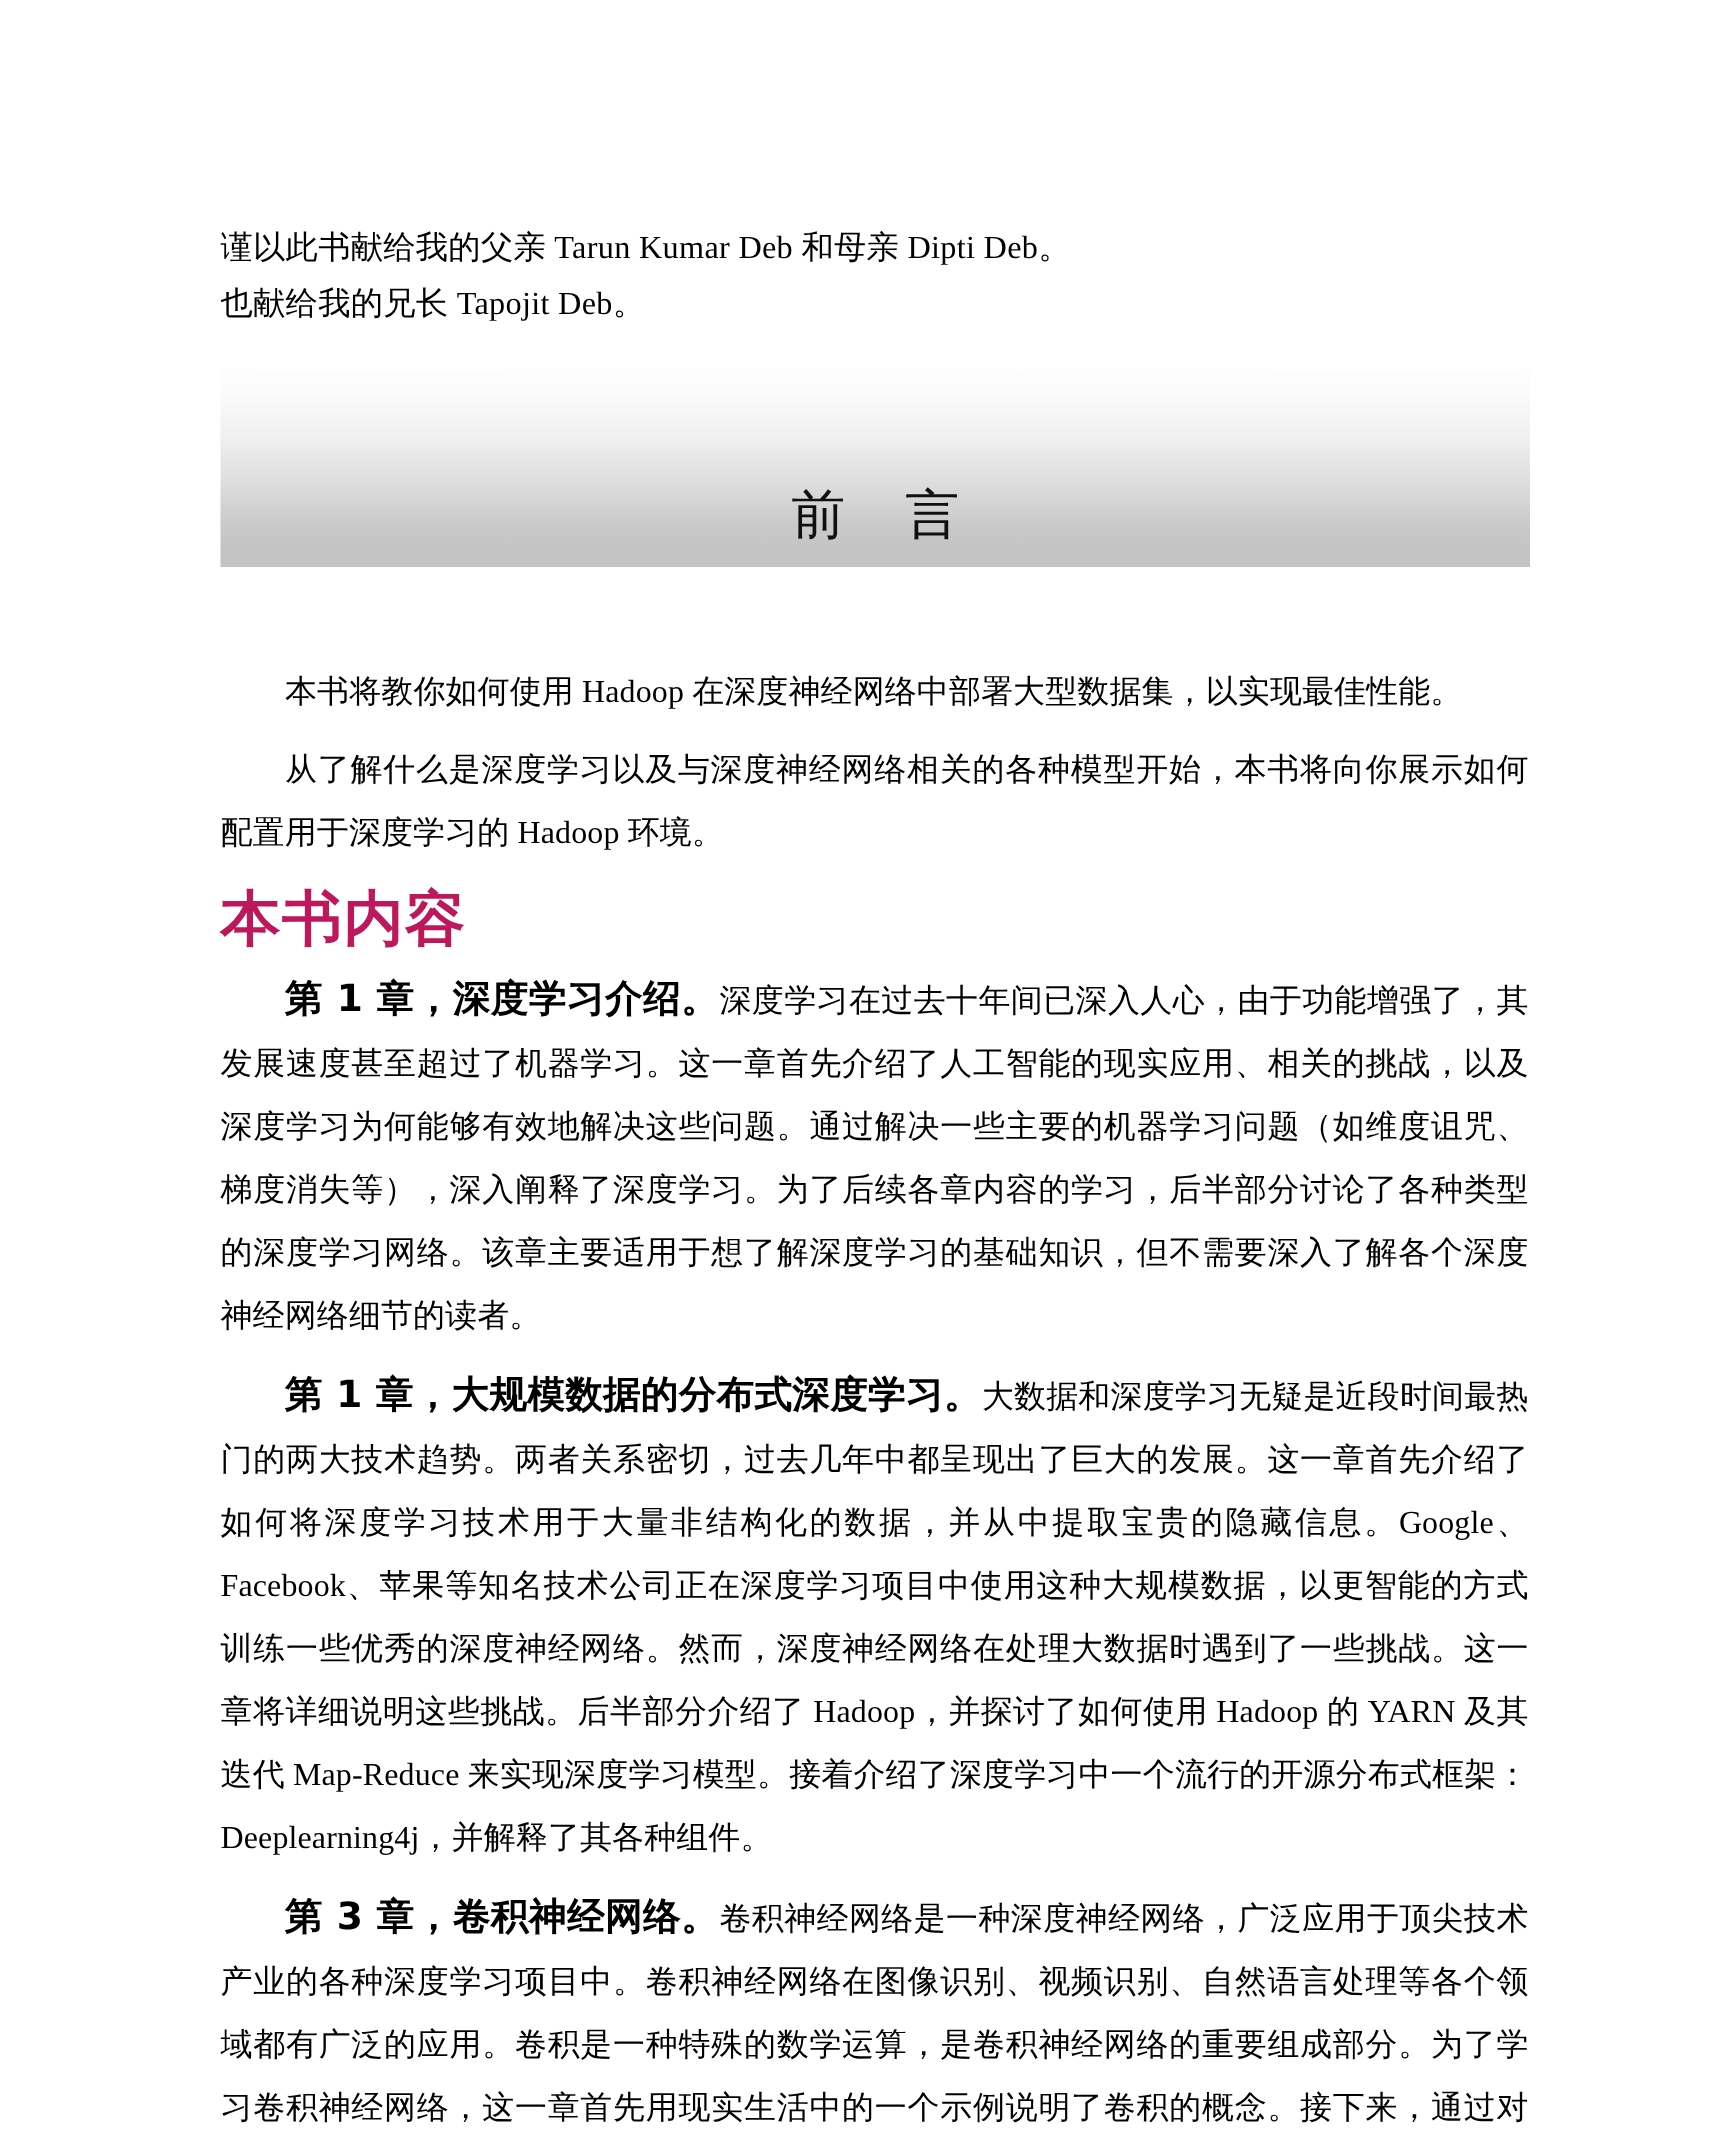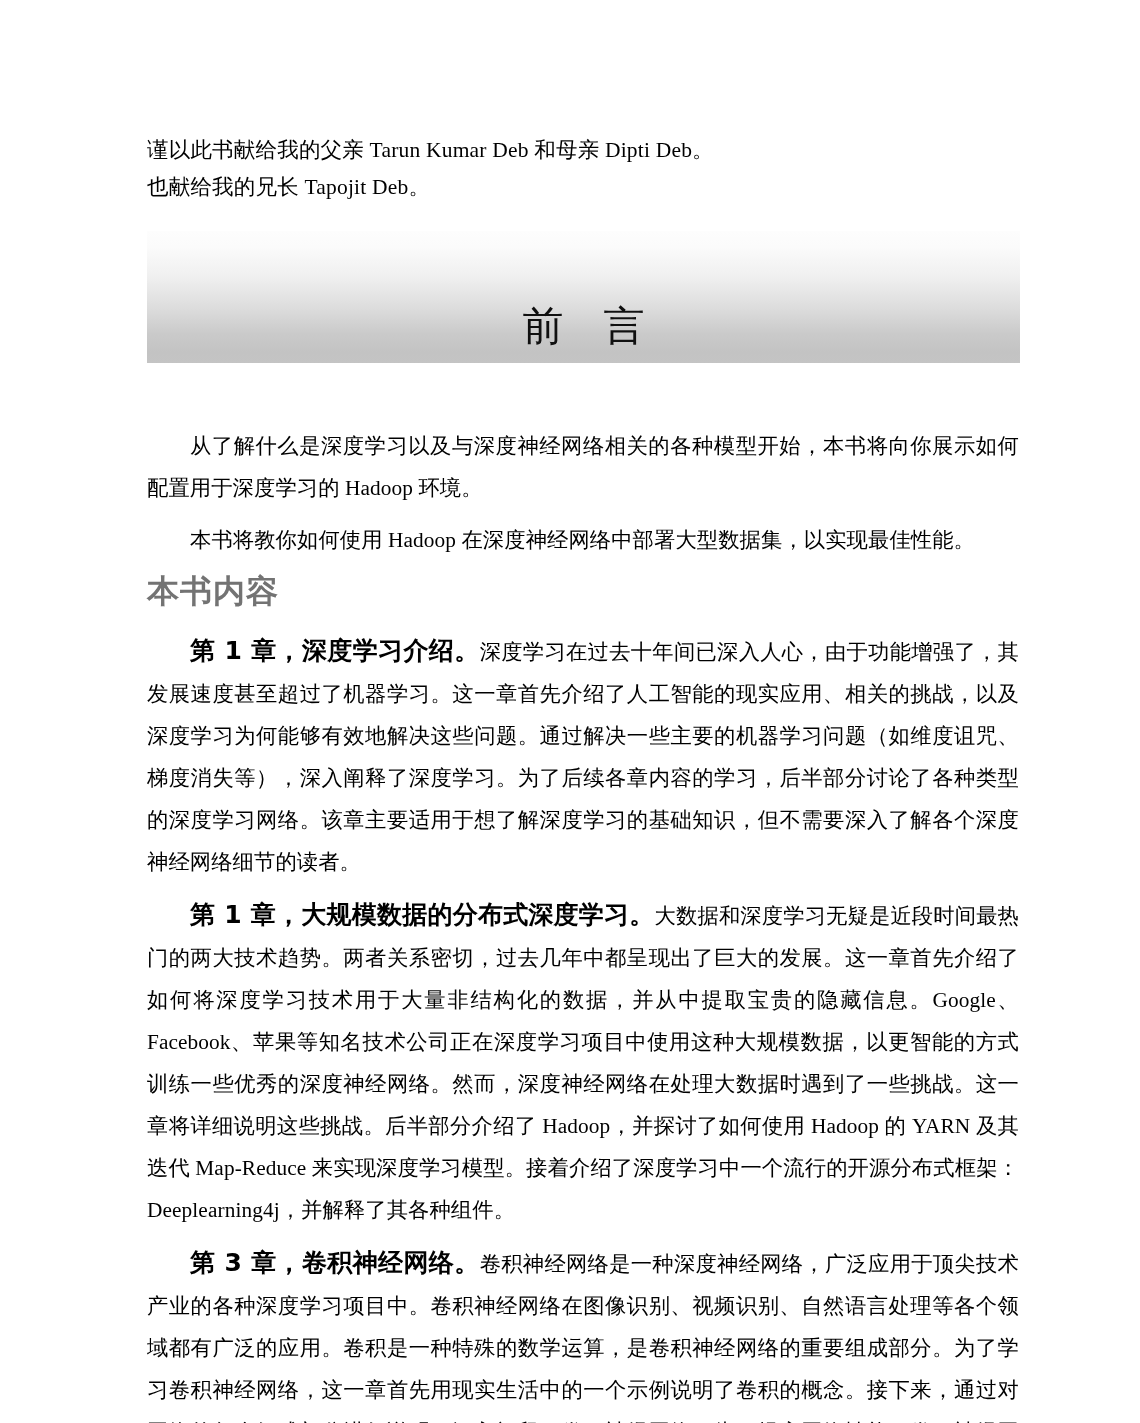--- a/index.html
+++ b/index.html
@@ -13,21 +13,21 @@
     position: relative;
     overflow: hidden;
     font-family: "Liberation Serif", "DejaVu Serif", serif;
     color: #000000;
     -webkit-font-smoothing: antialiased;
   }
 
   .page {
     position: absolute;
     left: 0;
-    top: 1px;
+    top: 16px;
     width: 1140px;
     height: 1144px;
   }
 
   
   .dedication {
     position: absolute;
     left: 147px;
     top: 131px;
     width: 880px;
@@ -54,39 +54,39 @@
                 #dddddd 58%,
                 #cacaca 78%,
                 #c3c3c3 92%,
                 #c4c4c4 100%);
     display: flex;
     align-items: flex-end;
     justify-content: center;
   }
   .banner-title {
     font-family: "DejaVu Sans", "Liberation Sans", sans-serif;
-    font-size: 41px;
+    font-size: 36px;
     line-height: 1;
     letter-spacing: 40px;
     text-indent: 40px;
     color: #101010;
     padding-bottom: 16px;
     font-weight: 400;
   }
 
   
   .section-heading {
     position: absolute;
     left: 147px;
     top: 569px;
     font-family: Liberation Serif, serif;
-    font-size: 32px;
+    font-size: 40px;
     font-weight: 700;
     letter-spacing: 1px;
-    color: #737373;
+    color: #be185d;
   }
 
   
   .body-block {
     position: absolute;
     left: 147px;
     width: 872px;
   }
   .para {
     font-size: 21.3px;
@@ -120,22 +120,22 @@
   <div class="dedication">
     <span class="dedication-line">谨以此书献给我的父亲 Tarun Kumar Deb 和母亲 Dipti Deb。</span>
     <span class="dedication-line">也献给我的兄长 Tapojit Deb。</span>
   </div>
 
   <div class="banner">
     <div class="banner-title">前言</div>
   </div>
 
   <div class="body-block" id="intro-block">
+    <p class="para">本书将教你如何使用 Hadoop 在深度神经网络中部署大型数据集，以实现最佳性能。</p>
     <p class="para">从了解什么是深度学习以及与深度神经网络相关的各种模型开始，本书将向你展示如何配置用于深度学习的 Hadoop 环境。</p>
-    <p class="para">本书将教你如何使用 Hadoop 在深度神经网络中部署大型数据集，以实现最佳性能。</p>
   </div>
 
   <div class="section-heading">本书内容</div>
 
   <div class="body-block" id="chapters-block">
 
     <p class="para"><span class="para-lead">第 1 章，深度学习介绍。</span><span>深度学习在过去十年间已深入人心，由于功能增强了，其发展速度甚至超过了机器学习。这一章首先介绍了人工智能的现实应用、相关的挑战，以及深度学习为何能够有效地解决这些问题。通过解决一些主要的机器学习问题（如维度诅咒、梯度消失等），深入阐释了深度学习。为了后续各章内容的学习，后半部分讨论了各种类型的深度学习网络。该章主要适用于想了解深度学习的基础知识，但不需要深入了解各个深度神经网络细节的读者。</span></p>
 
     <p class="para"><span class="para-lead">第 1 章，大规模数据的分布式深度学习。</span><span>大数据和深度学习无疑是近段时间最热门的两大技术趋势。两者关系密切，过去几年中都呈现出了巨大的发展。这一章首先介绍了如何将深度学习技术用于大量非结构化的数据，并从中提取宝贵的隐藏信息。Google、Facebook、苹果等知名技术公司正在深度学习项目中使用这种大规模数据，以更智能的方式训练一些优秀的深度神经网络。然而，深度神经网络在处理大数据时遇到了一些挑战。这一章将详细说明这些挑战。后半部分介绍了 Hadoop，并探讨了如何使用 Hadoop 的 YARN 及其迭代 Map-Reduce 来实现深度学习模型。接着介绍了深度学习中一个流行的开源分布式框架：Deeplearning4j，并解释了其各种组件。</span></p>
 

